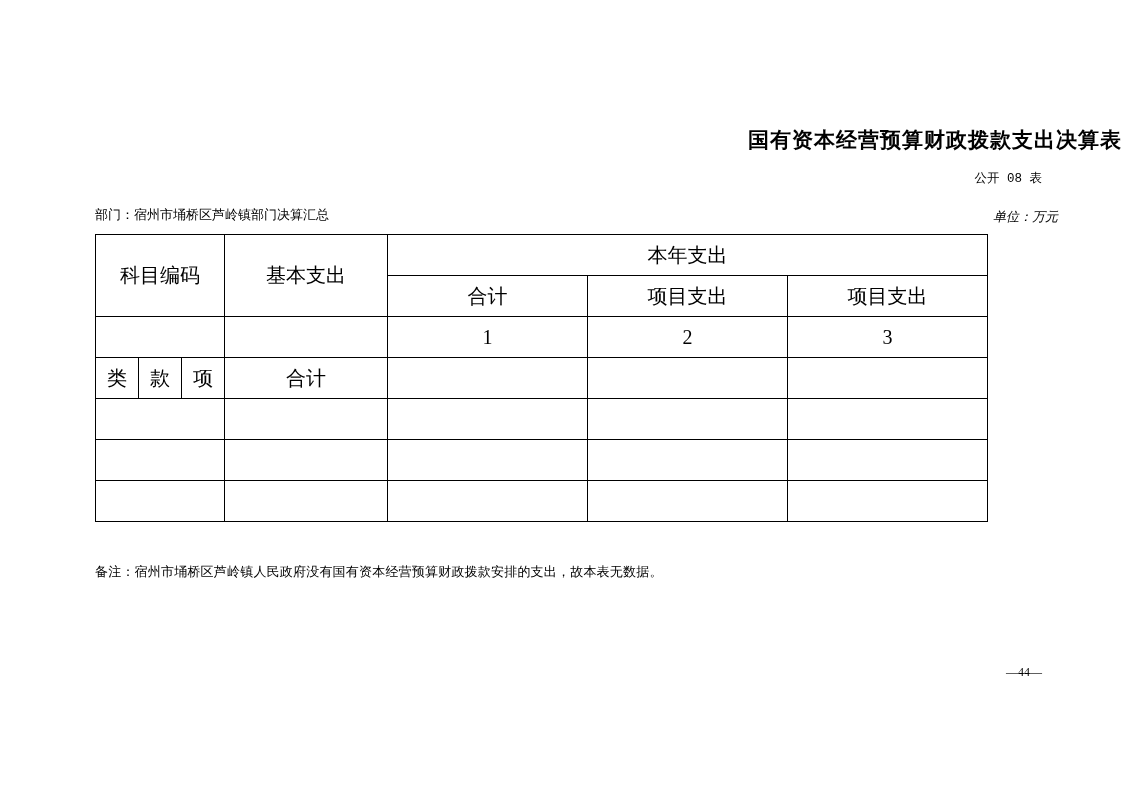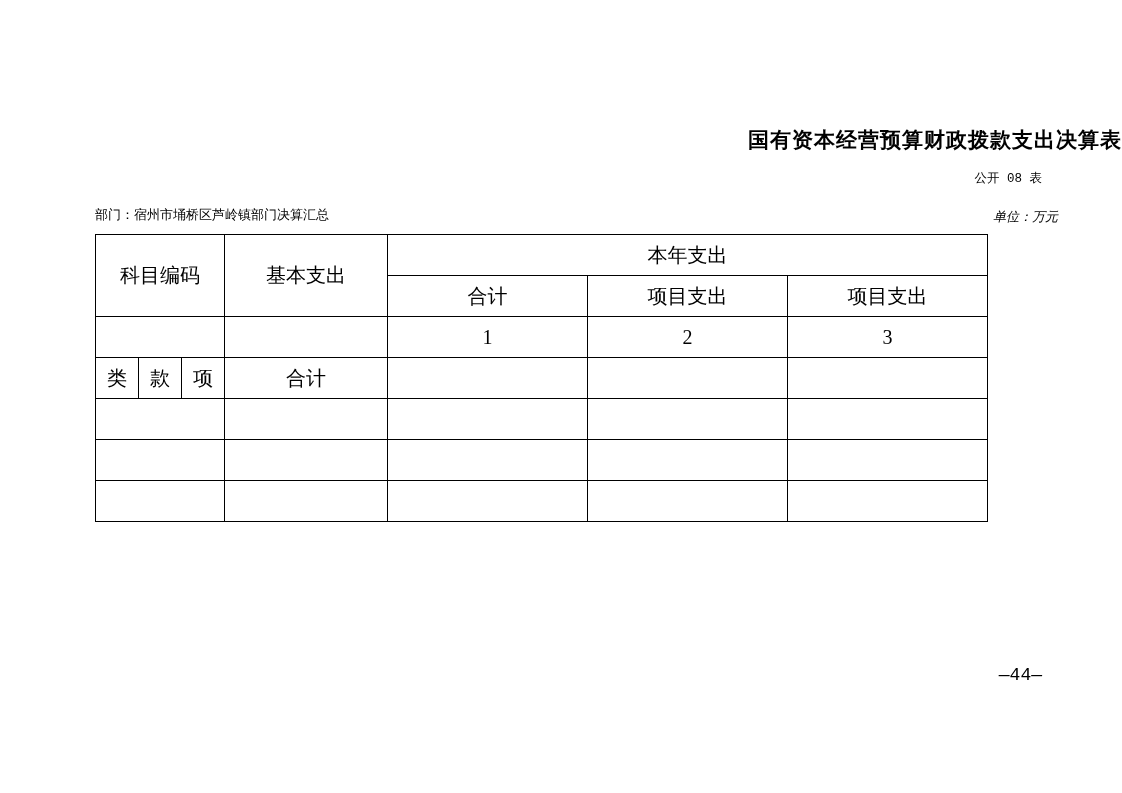--- a/index.html
+++ b/index.html
@@ -87,22 +87,22 @@
     position: absolute;
     top: 563px;
     left: 95px;
     font-size: 13px;
     letter-spacing: 0.2px;
   }
   .page-number {
     position: absolute;
     top: 665px;
     right: 80px;
-    font-size: 18px;
-    font-family: Liberation Mono, monospace;
+    font-size: 12px;
+    font-family: Liberation Serif, serif;
   }
 </style>
 </head>
 <body>
 
 <div class="page">
 
   <div class="doc-title">国有资本经营预算财政拨款支出决算表</div>
 
   <div class="form-code">公开 08 表</div>
@@ -165,16 +165,17 @@
       <tr>
         <td class="datarow" colspan="3"></td>
         <td class="datarow"></td>
         <td class="datarow"></td>
         <td class="datarow"></td>
         <td class="datarow"></td>
       </tr>
     </tbody>
   </table>
 
+  <div class="note">备注：宿州市埇桥区芦岭镇人民政府没有国有资本经营预算财政拨款安排的支出，故本表无数据。</div>
 
   <div class="page-number">—44—</div>
 
 </div>
 
 </body></html>

